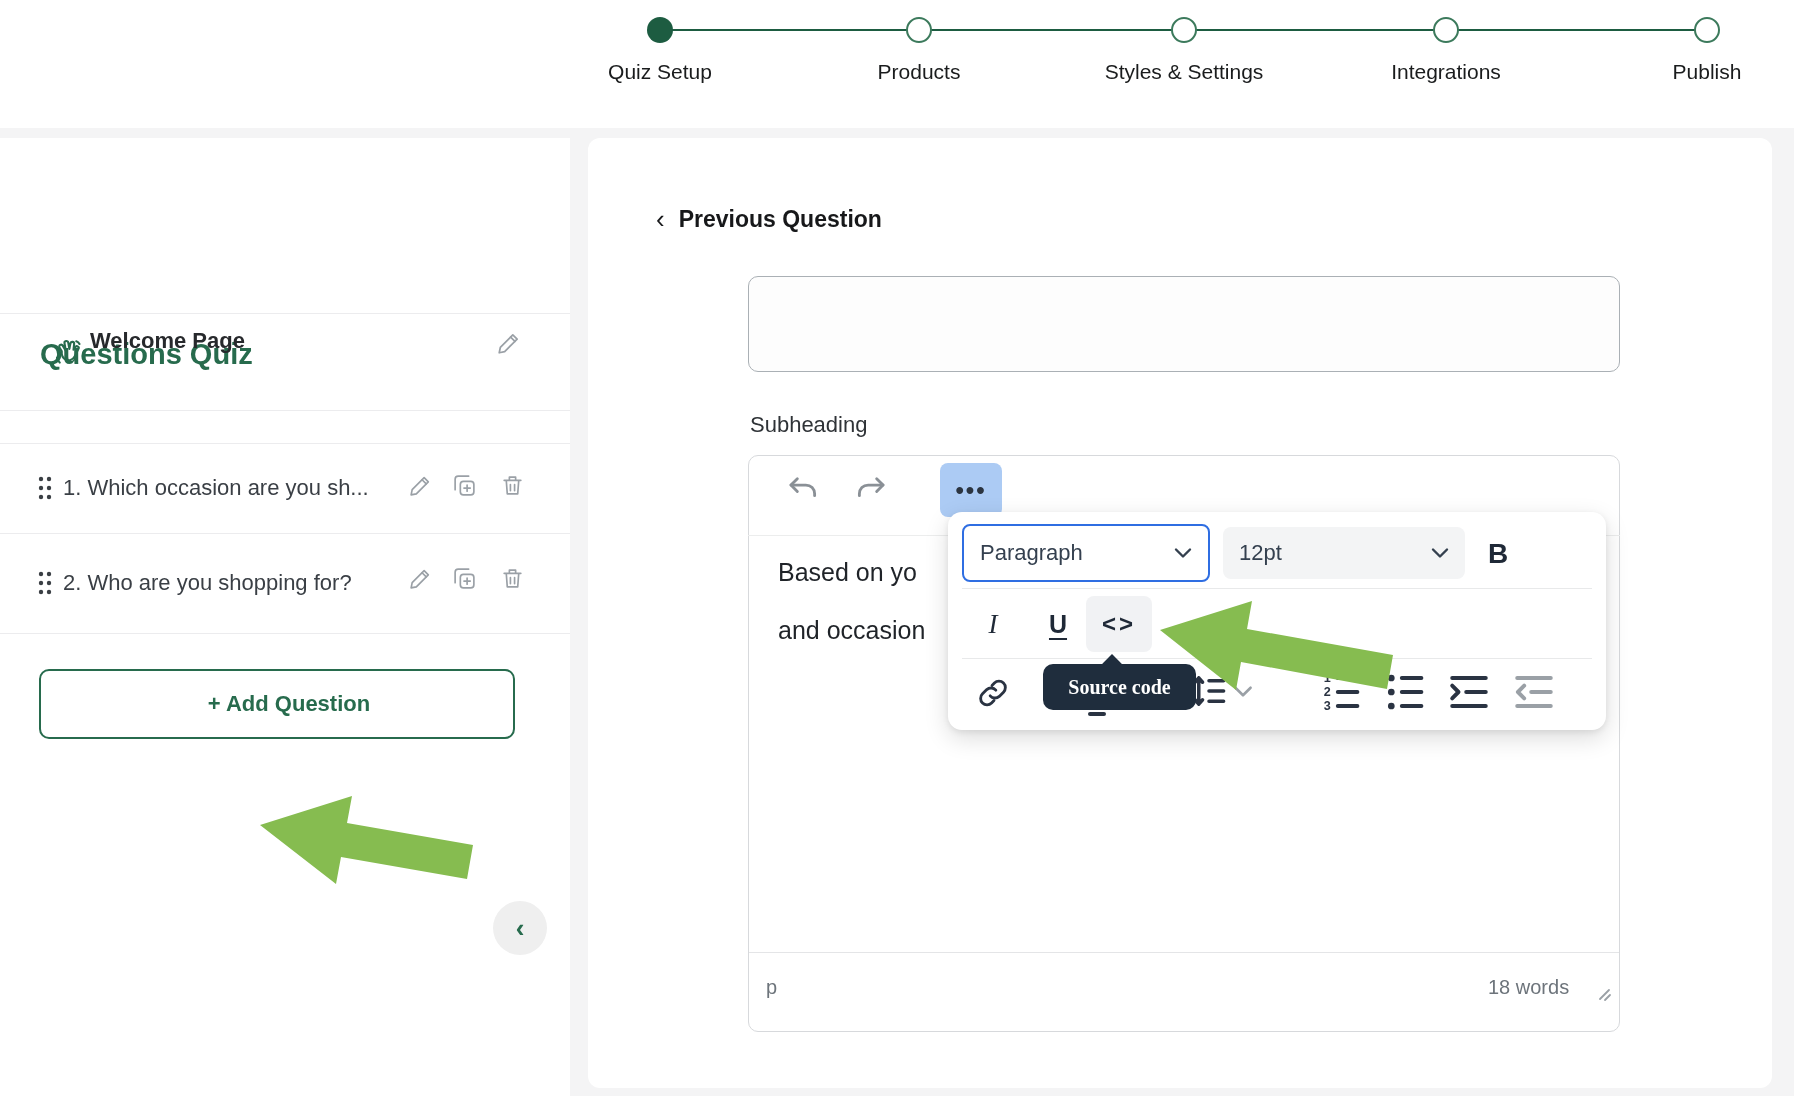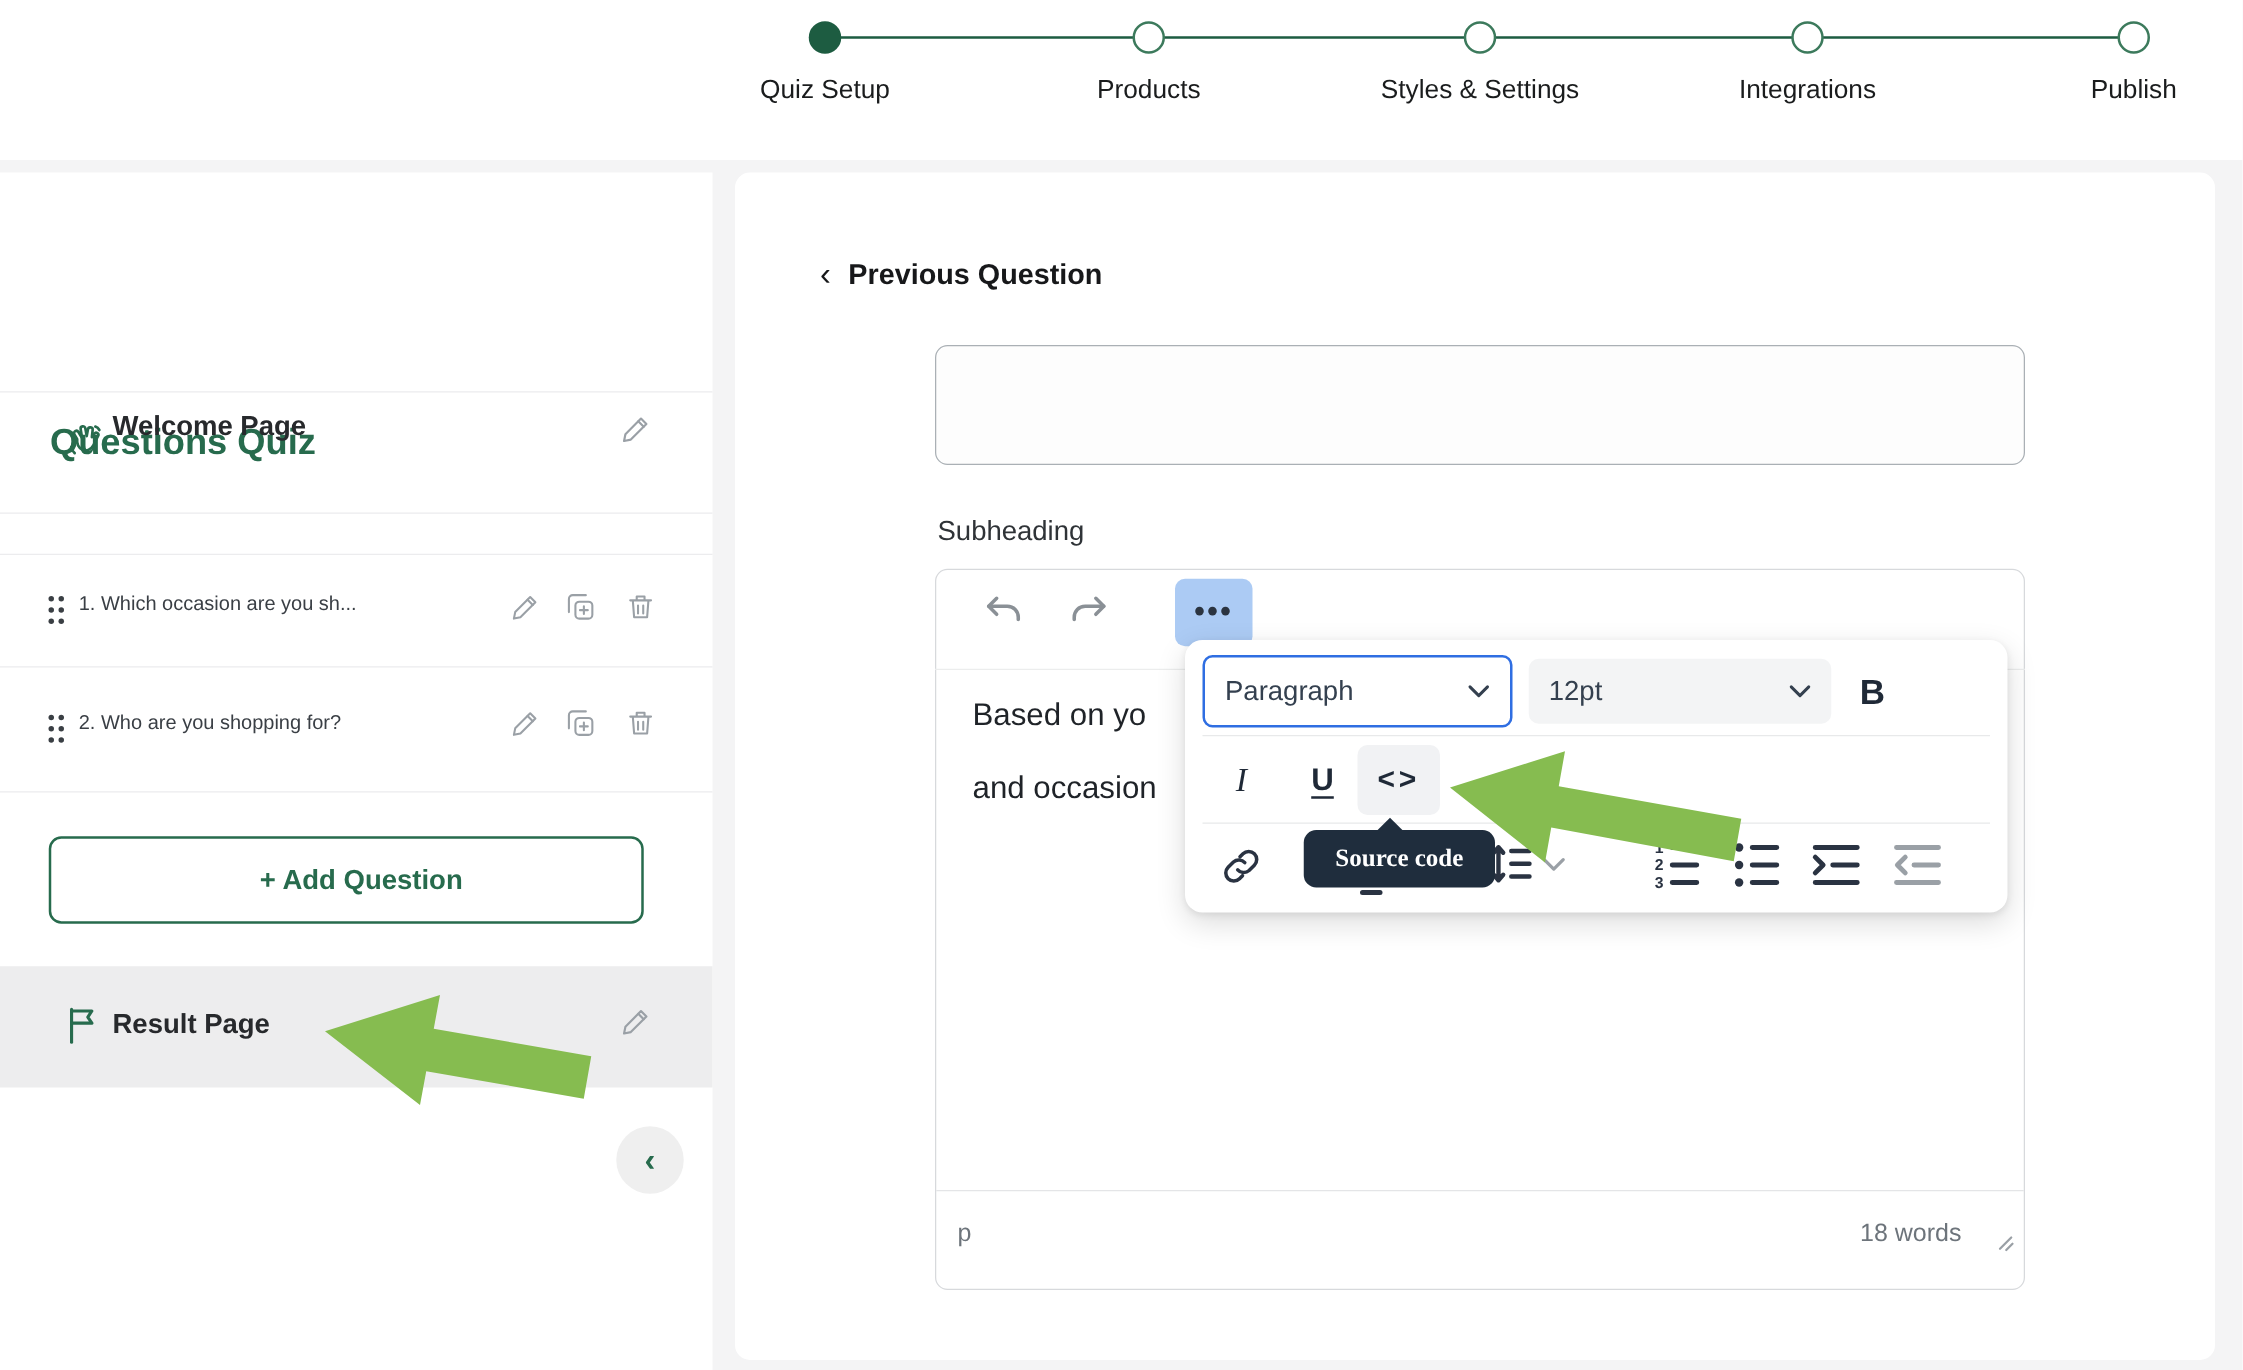--- a/index.html
+++ b/index.html
@@ -12,21 +12,21 @@
   .step-dot{width:26px;height:26px;border-radius:50%;box-sizing:border-box;top:17px;}
   .dot-done{background:#1d5c41;}
   .dot-todo{background:#fff;border:2px solid #3c7a5c;}
   .step-label{top:60px;font-size:21px;font-weight:500;color:#1a1c1d;white-space:nowrap;transform:translateX(-50%);}
   
   .sidebar{left:0;top:138px;width:570px;height:958px;background:#fff;}
   .card{left:588px;top:138px;width:1184px;height:950px;background:#fff;border-radius:12px;}
   .sb-title{left:40px;top:200px;font-size:29px;font-weight:700;color:#276b4d;}
   .divider{height:1px;background:#ececee;left:0;width:570px;}
   .row-label{font-size:22px;font-weight:700;color:#27292c;}
-  .q-label{font-size:16px;color:#3a3f45;}
+  .q-label{font-size:22px;color:#3a3f45;}
   .icon-btn{color:#9aa0a6;}
   .addq{left:39px;top:669px;width:476px;height:70px;box-sizing:border-box;border:2px solid #276b4d;
         border-radius:10px;background:#fff;display:flex;align-items:center;justify-content:center;
         font-size:22px;font-weight:700;color:#276b4d;cursor:pointer;}
   .result-row{left:0;top:773px;width:570px;height:97px;background:#ededee;}
   .collapse{left:493px;top:901px;width:54px;height:54px;border-radius:50%;background:#efefef;
             display:flex;align-items:center;justify-content:center;color:#276b4d;font-size:26px;font-weight:700;}
   
   .backrow{left:656px;top:204px;font-size:23px;font-weight:700;color:#17181a;display:flex;gap:14px;align-items:center;}
   .topbox{left:748px;top:276px;width:872px;height:96px;box-sizing:border-box;border:1px solid #aab0b5;
@@ -161,35 +161,20 @@
       <svg class="ic" width="25" height="25" viewBox="0 0 24 24" fill="none" stroke="#9aa0a6" stroke-width="1.6" stroke-linecap="round" stroke-linejoin="round">
         <path d="M4 7h16M9 7V4h6v3M6 7l1 13h10l1-13"></path>
           <path d="M10 11v6M14 11v6"></path>
       </svg>
     </span>
   </div>
   <div class="abs divider" style="top:495px;"></div>
 
   <button class="abs addq" style="top:531px;padding-left:30px;">+ Add Question</button>
 
-  <div class="abs result-row" style="top:635px;">
-    <span class="abs" style="left:51px;top:30px;">
-      <svg class="ic" width="30" height="34" viewBox="0 0 24 26" fill="none" stroke="#276b4d" stroke-width="2" stroke-linecap="round" stroke-linejoin="round">
-        <path d="M5 24V3"></path>
-          <path d="M5 4h13l-2.6 3.9L18 11.8H5"></path>
-      </svg>
-    </span>
-    <span class="abs row-label" style="left:90px;top:33px;">Result Page</span>
-    <span class="abs" style="left:496px;top:31px;">
-      <svg class="ic" width="26" height="26" viewBox="0 0 24 24" fill="none" stroke="#9aa0a6" stroke-width="1.6" stroke-linecap="round" stroke-linejoin="round">
-        <path d="M15.5 4.5l4 4L8 20l-5 1 1-5z"></path>
-          <path d="M13.5 6.5l4 4"></path>
-      </svg>
-    </span>
-  </div>
 
   <div class="abs collapse" style="top:763px;">
     <span>‹</span>
   </div>
 </div>
 
 <div class="abs card"></div>
 
 <div class="abs backrow">
   <span style="font-weight:400;font-size:26px;">‹</span>

